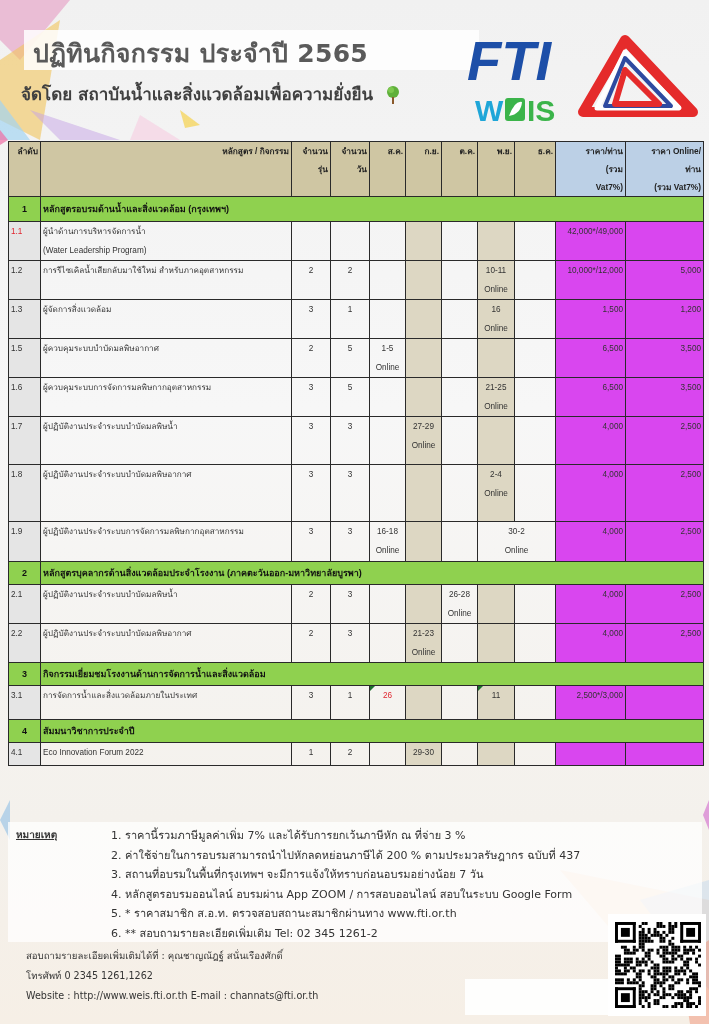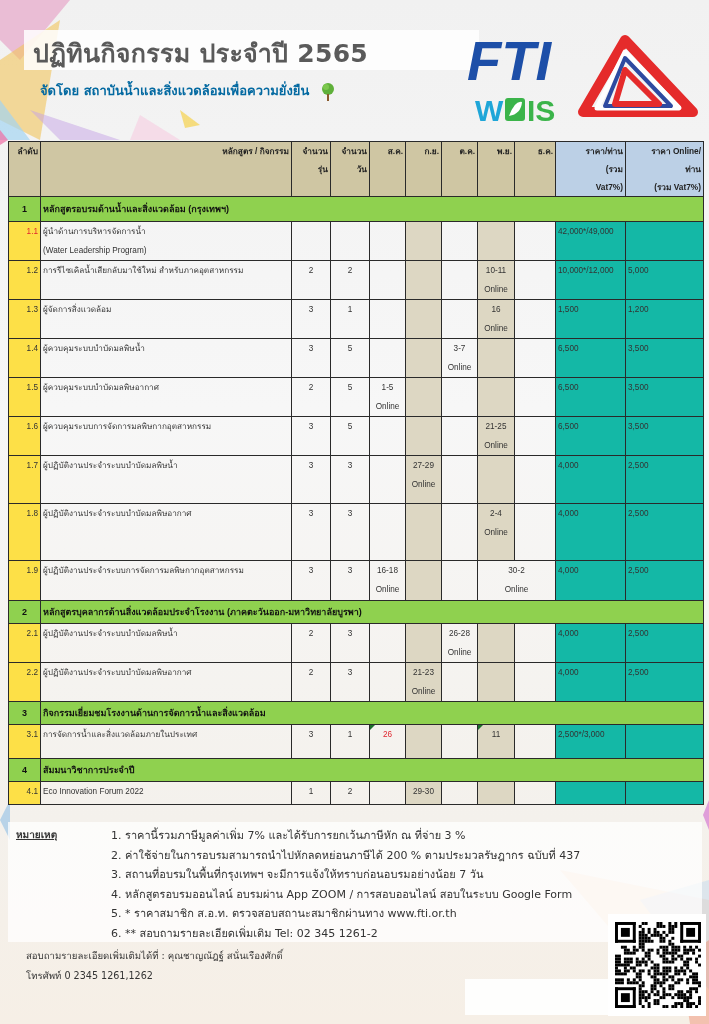--- a/index.html
+++ b/index.html
@@ -2,33 +2,33 @@
 <html><head>
 <meta charset="utf-8">
 <style>
   html,body{margin:0;padding:0;}
   body{width:709px;height:1024px;position:relative;overflow:hidden;
     font-family:"DejaVu Sans",sans-serif;
     background:linear-gradient(180deg,#f1f1f1 0%,#f7f7f7 40%,#f4f1ec 80%,#f6efe6 100%);}
   .deco{position:absolute;pointer-events:none;}
   .title-box{position:absolute;left:24px;top:30px;width:455px;height:40px;background:rgba(255,255,255,0.85);}
   .title{position:absolute;left:33px;top:33px;font-size:25px;color:#5a5a5a;font-weight:bold;letter-spacing:0.3px;}
-  .subtitle{position:absolute;left:40px;top:80px;font-size:13px;font-weight:bold;color:#0369a1;}
+  .subtitle{position:absolute;left:21px;top:80px;font-size:17px;font-weight:bold;color:#404040;}
   .tree-icon{display:inline-block;vertical-align:middle;margin-left:6px;}
   .logo{position:absolute;left:465px;top:28px;width:240px;height:96px;}
   table{position:absolute;left:8px;top:141px;border-collapse:collapse;table-layout:fixed;width:695px;
     font-family:"Liberation Sans",sans-serif;font-size:8.2px;color:#333;}
   td,th{border:1px solid #2a2a2a;padding:0 2px;vertical-align:top;line-height:19px;}
   th{background:#cfc6a3;font-weight:bold;font-size:8.3px;text-align:right;color:#222;line-height:18px;}
   th.price{background:#bcd0e6;padding-left:25px;}
   .sec td{background:#8fd14f;font-weight:bold;font-size:9px;color:#111;line-height:22px;vertical-align:middle;}
-  .num{background:#fde047;text-align:right;}
+  .num{background:#e5e5e5;text-align:left;}
   .c{text-align:center;}
   .tan{background:#ddd7c3;}
-  .price-cell{background:#14b8a6;text-align:left;}
+  .price-cell{background:#d946ef;text-align:right;}
   .red{color:#e0262f;}
   .cnt{text-align:center;}
   .tri{position:relative;margin-top:28px;}
   .tri:before{content:"";position:absolute;left:0;top:0;border-top:5px solid #1b6e2d;border-right:5px solid transparent;}
   .notes-box{position:absolute;left:8px;top:822px;width:694px;height:120px;background:rgba(255,255,255,0.75);}
   .notes-label{position:absolute;left:16px;top:827px;font-size:10px;font-weight:bold;color:#333;text-decoration:underline;}
   .notes{position:absolute;left:111px;top:826px;font-size:11px;color:#333;line-height:19.6px;}
   .contact{position:absolute;left:26px;top:946px;font-size:9.6px;color:#333;line-height:20px;}
   .signup{position:absolute;left:465px;top:979px;width:143px;height:36px;background:rgba(255,255,255,0.9);}
   .signup-text{position:absolute;left:482px;top:1048px;font-size:12.5px;color:#e0262f;}
@@ -145,33 +145,20 @@
         <td class="cnt">1</td>
         <td class="c"></td>
         <td class="c tan"></td>
         <td class="c"></td>
         <td class="c tan"><span>16</span><br><span>Online</span></td>
         <td class="c"></td>
         <td class="price-cell">1,500</td>
         <td class="price-cell">1,200</td>
       </tr>
       <tr style="height: 38px;">
-        <td class="num">1.4</td>
-        <td><span>ผู้ควบคุมระบบบำบัดมลพิษน้ำ</span></td>
-        <td class="cnt">3</td>
-        <td class="cnt">5</td>
-        <td class="c"></td>
-        <td class="c tan"></td>
-        <td class="c"><span>3-7</span><br><span>Online</span></td>
-        <td class="c tan"></td>
-        <td class="c"></td>
-        <td class="price-cell">6,500</td>
-        <td class="price-cell">3,500</td>
-      </tr>
-      <tr style="height: 38px;">
         <td class="num">1.5</td>
         <td><span>ผู้ควบคุมระบบบำบัดมลพิษอากาศ</span></td>
         <td class="cnt">2</td>
         <td class="cnt">5</td>
         <td class="c"><span>1-5</span><br><span>Online</span></td>
         <td class="c tan"></td>
         <td class="c"></td>
         <td class="c tan"></td>
         <td class="c"></td>
         <td class="price-cell">6,500</td>
@@ -302,20 +289,21 @@
   <div>2. ค่าใช้จ่ายในการอบรมสามารถนำไปหักลดหย่อนภาษีได้ 200 % ตามประมวลรัษฎากร ฉบับที่ 437</div>
   <div>3. สถานที่อบรมในพื้นที่กรุงเทพฯ จะมีการแจ้งให้ทราบก่อนอบรมอย่างน้อย 7 วัน</div>
   <div>4. หลักสูตรอบรมออนไลน์ อบรมผ่าน App ZOOM / การสอบออนไลน์ สอบในระบบ Google Form</div>
   <div>5. * ราคาสมาชิก ส.อ.ท. ตรวจสอบสถานะสมาชิกผ่านทาง  www.fti.or.th</div>
   <div>6. ** สอบถามรายละเอียดเพิ่มเติม Tel: 02 345 1261-2</div>
 </div>
 
 <div class="contact">
   <div>สอบถามรายละเอียดเพิ่มเติมได้ที่ :  คุณชาญณัฎฐ์ สนั่นเรืองศักดิ์</div>
   <div>โทรศัพท์ 0 2345 1261,1262</div>
+  <div>Website : http://www.weis.fti.or.th E-mail :  channats@fti.or.th</div>
 </div>
 
 <div class="signup"></div>
 <div class="signup-text">สมัครออนไลน์ที่นี่ &gt;&gt;</div>
 <div class="qr-box"></div>
 <svg class="qr" viewBox="0 0 29 29">
   <rect width="29" height="29" fill="#fff"></rect>
   <g fill="#000" id="qrg">
       <rect x="0" y="0" width="7" height="1"></rect>
       <rect x="0" y="6" width="7" height="1"></rect>

